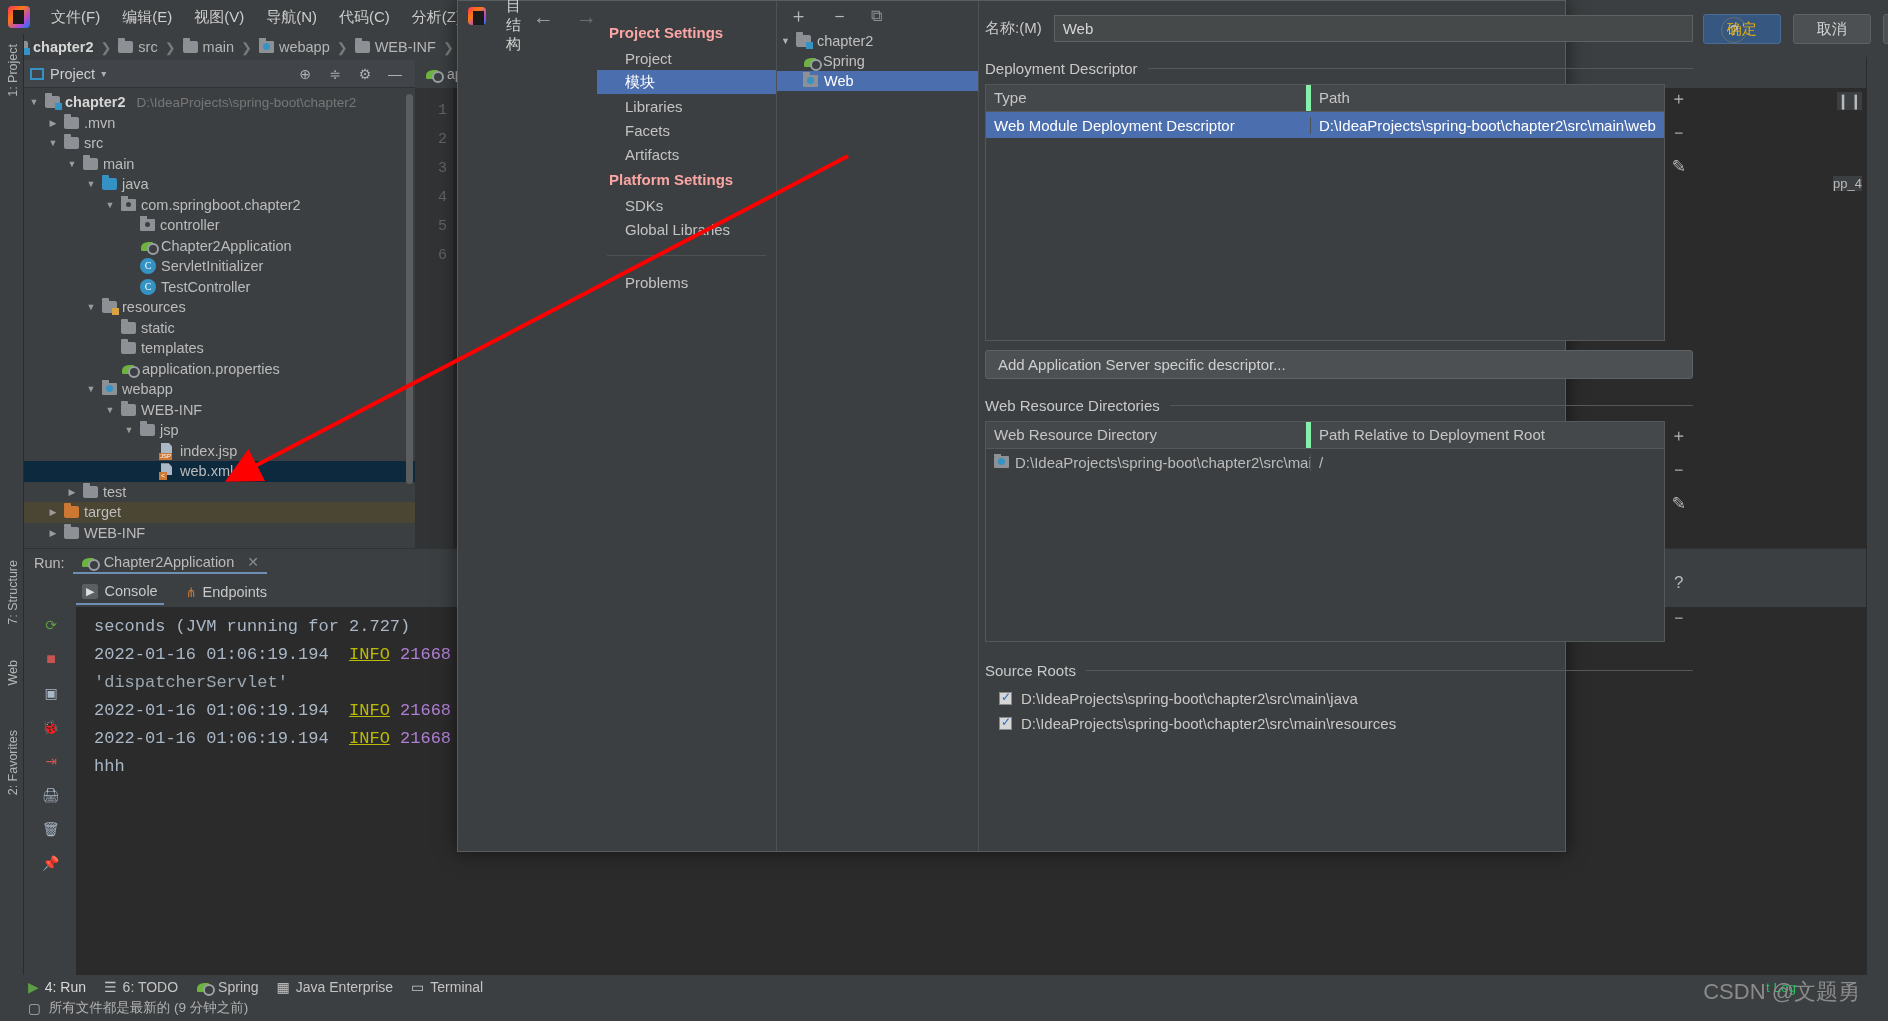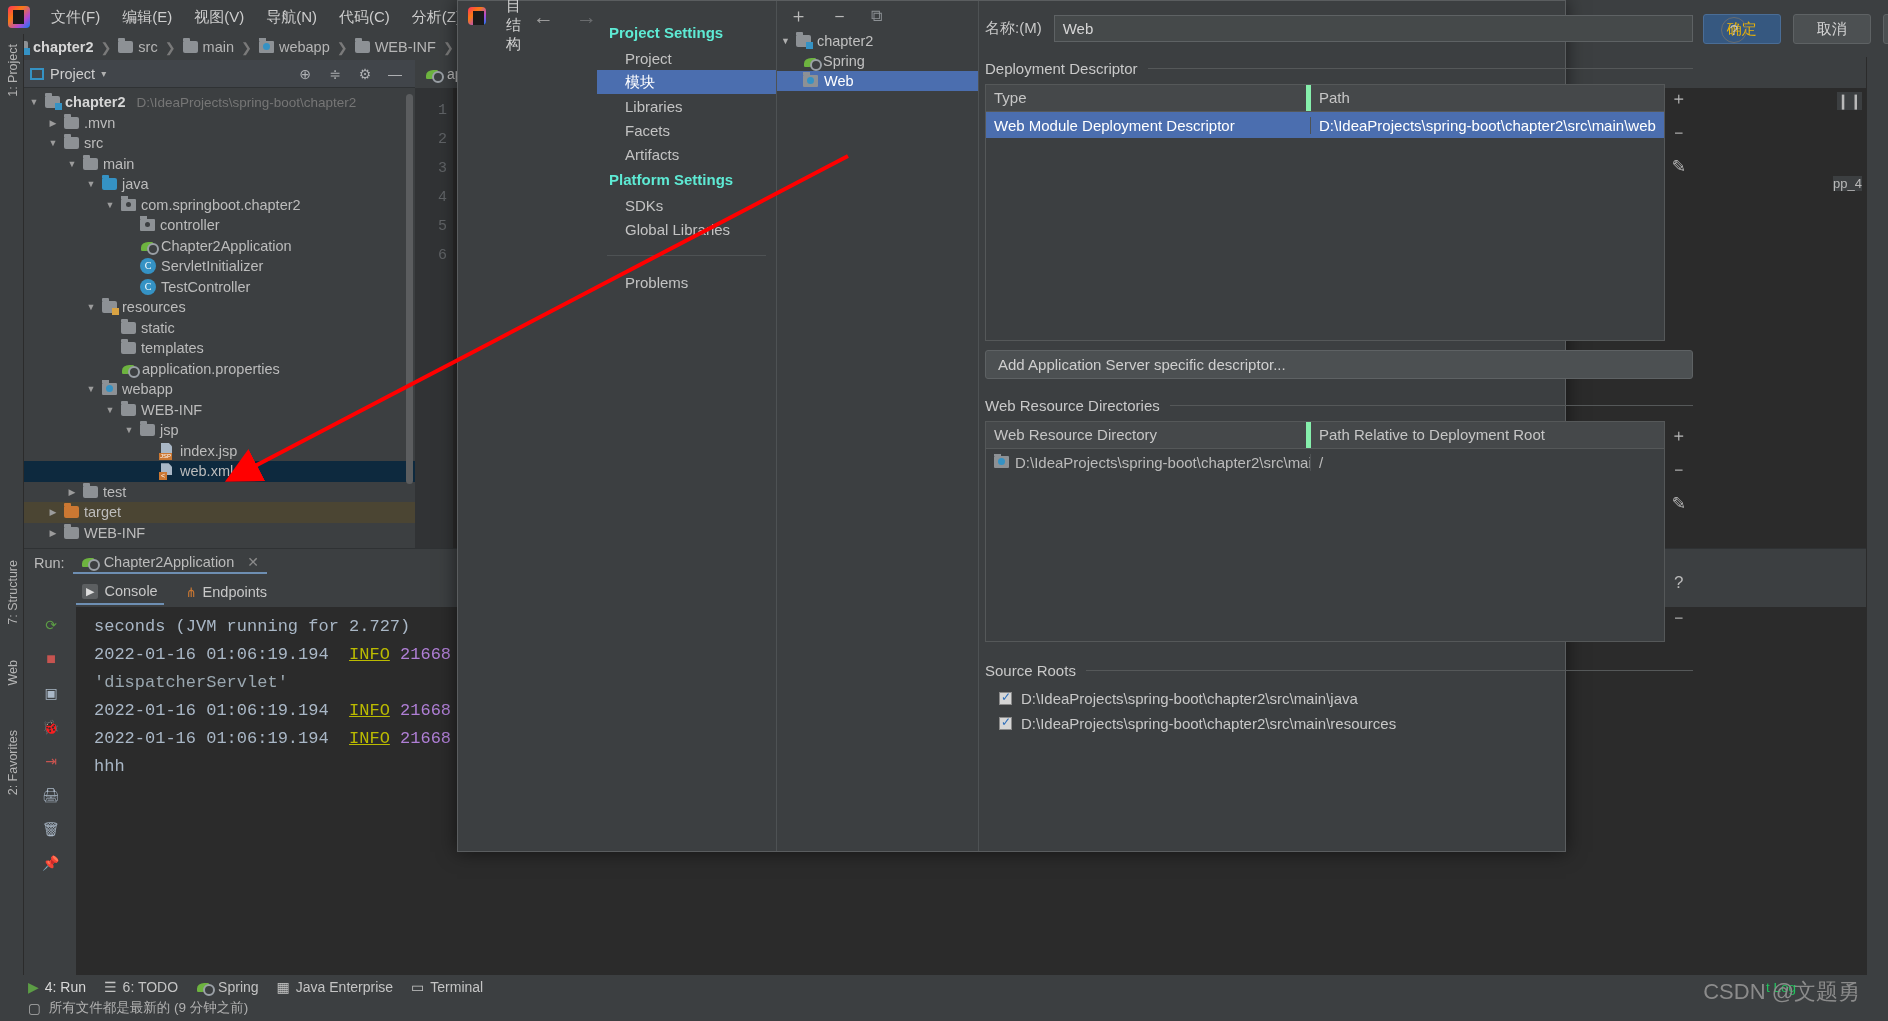--- a/index.html
+++ b/index.html
@@ -159,21 +159,21 @@
     display:flex; flex-direction:row;
   }
   .dlg-title { height:30px; background:#3c3f41; display:flex; align-items:center; gap:10px; padding-left:10px;
      font-size:15px; color:#d2d2d2;}
   .dlg-nav { height:32px; display:flex; align-items:center; gap:22px; padding-left:12px; }
   .navarrow { font-size:21px; color:#9b9b9b; }
   .navarrow.dim { color:#6a6c6e; }
   .dlg-body { flex:1; display:flex; min-height:0; }
 
   .dlg-left { width:180px; background:#3c3f41; border-right:1px solid #4e5254; padding-top:18px;}
-  .sect-title { font-weight:bold; color:#5eead4; font-size:15px; padding:5px 0 5px 12px;}
+  .sect-title { font-weight:bold; color:#fca5a5; font-size:15px; padding:5px 0 5px 12px;}
   .sect-item { font-size:15px; color:#c3c3c3; padding:5px 0 5px 28px; height:24px; display:flex; align-items:center;}
   .sect-item.sel { background:#4b6eaf; color:#ffffff; }
   .dlg-left hr { border:0; border-top:1px solid #4e5254; margin:14px 10px; }
 
   .dlg-mid { width:202px; background:#3c3f41; border-right:1px solid #4e5254;}
   .mid-toolbar { height:30px; display:flex; align-items:center; gap:22px; padding-left:12px; color:#b9b9b9; font-size:19px;}
   .mod-row { height:20px; display:flex; align-items:center; gap:6px; font-size:14.5px; padding-left:4px; color:#c0c0c0;}
   .mod-row.sel { background:#4b6eaf; color:#fff; }
   .mod-indent1 { padding-left:26px; }
 

